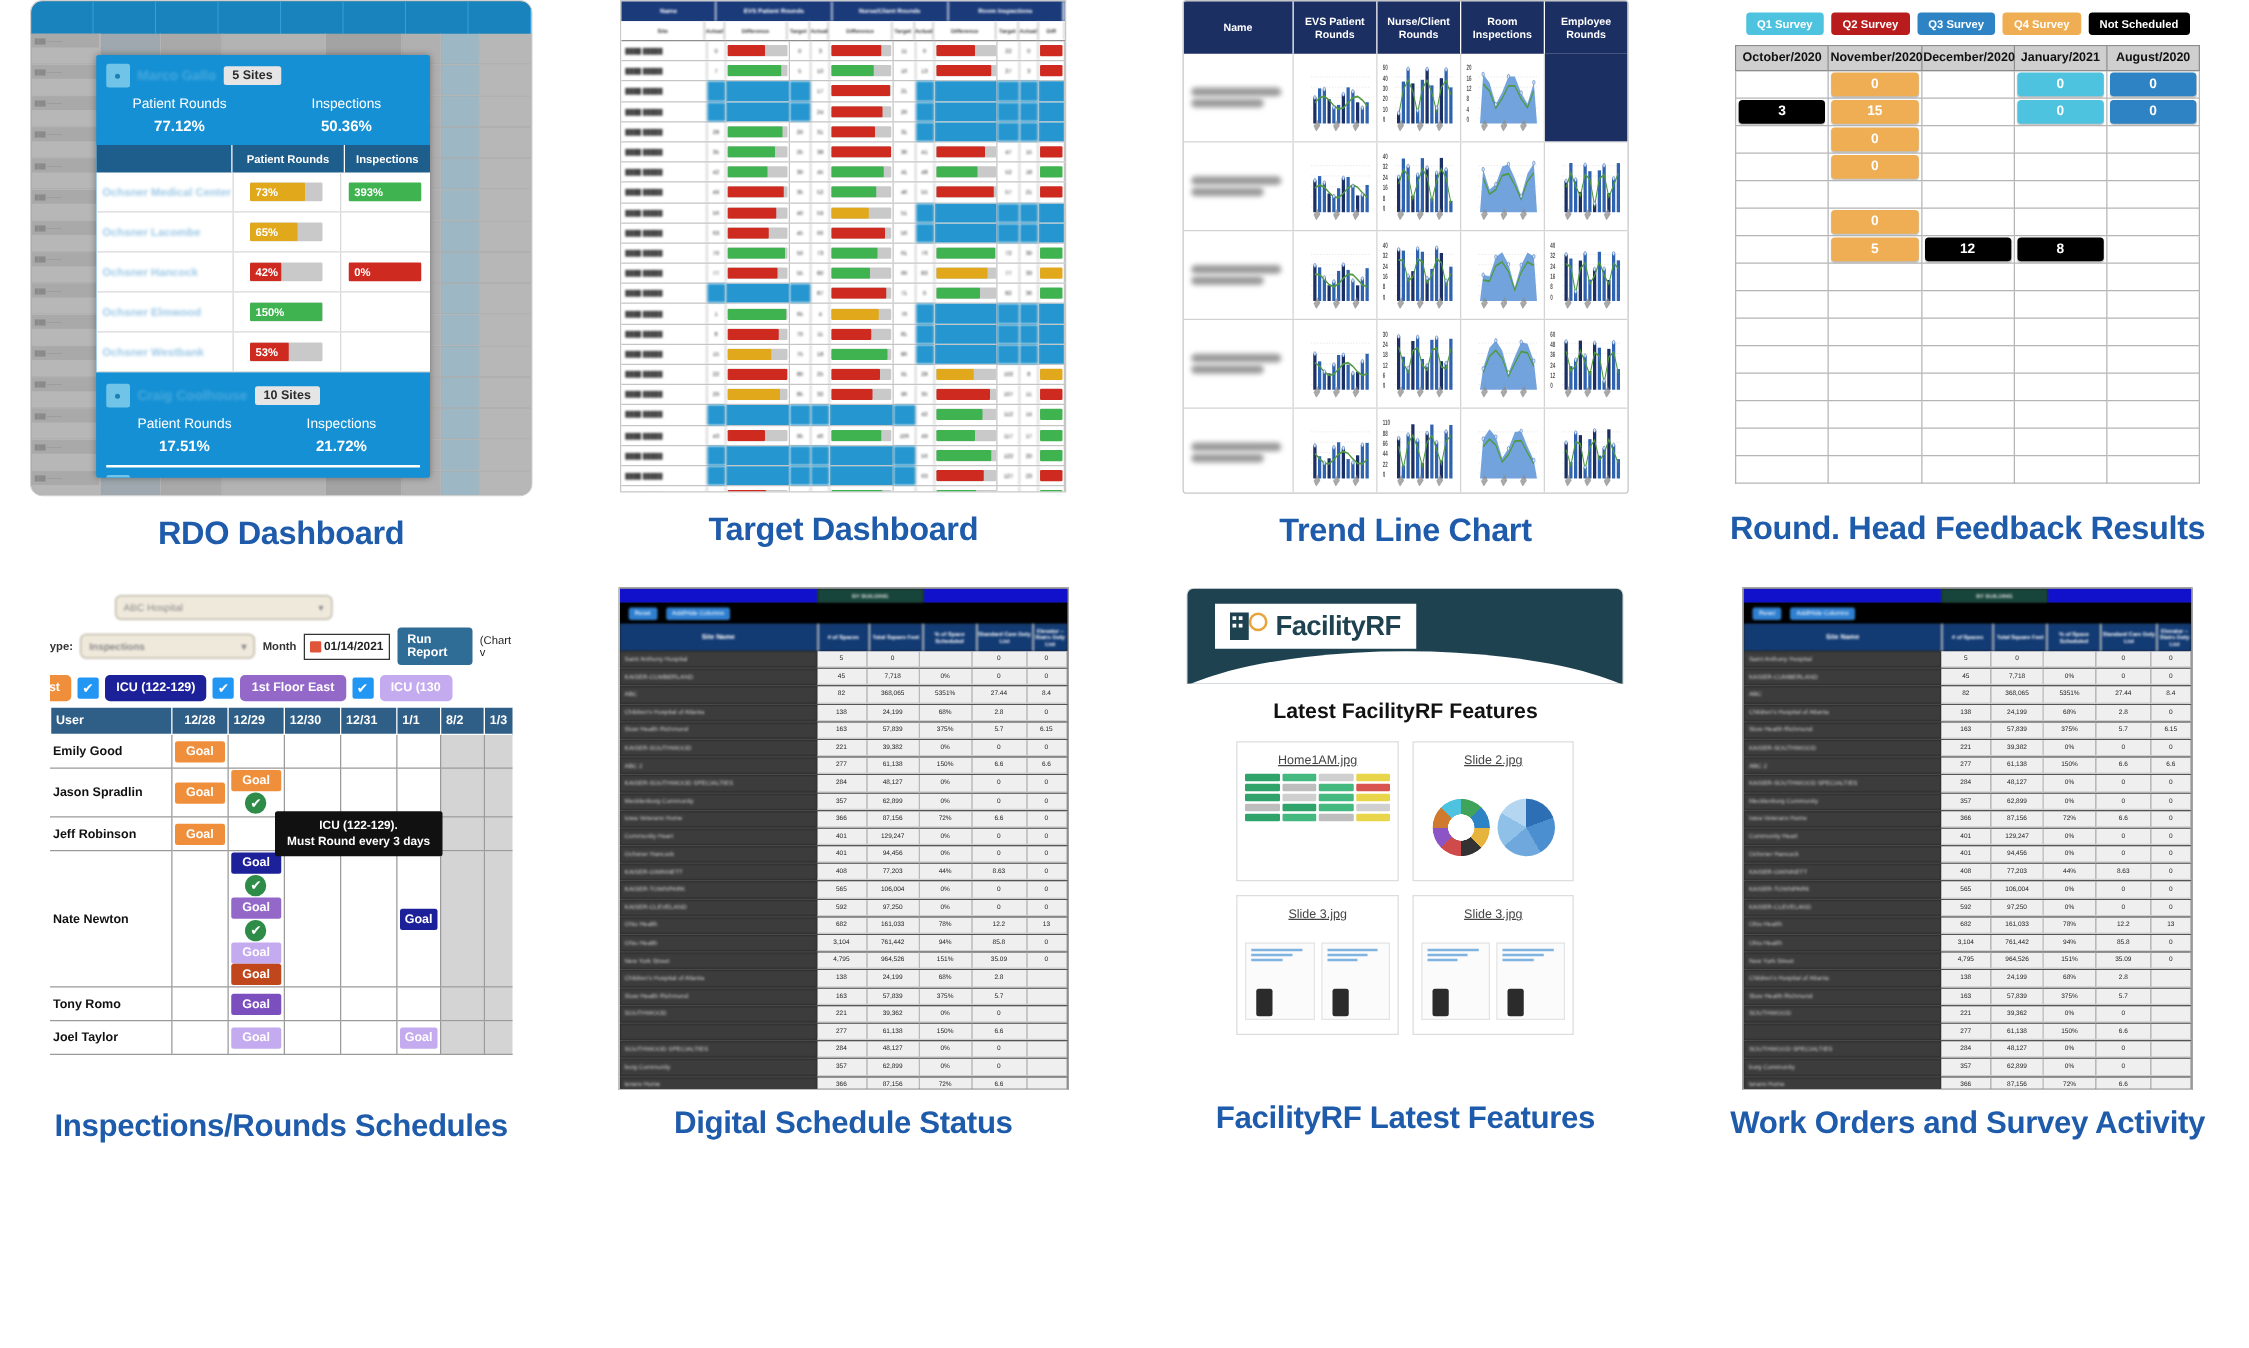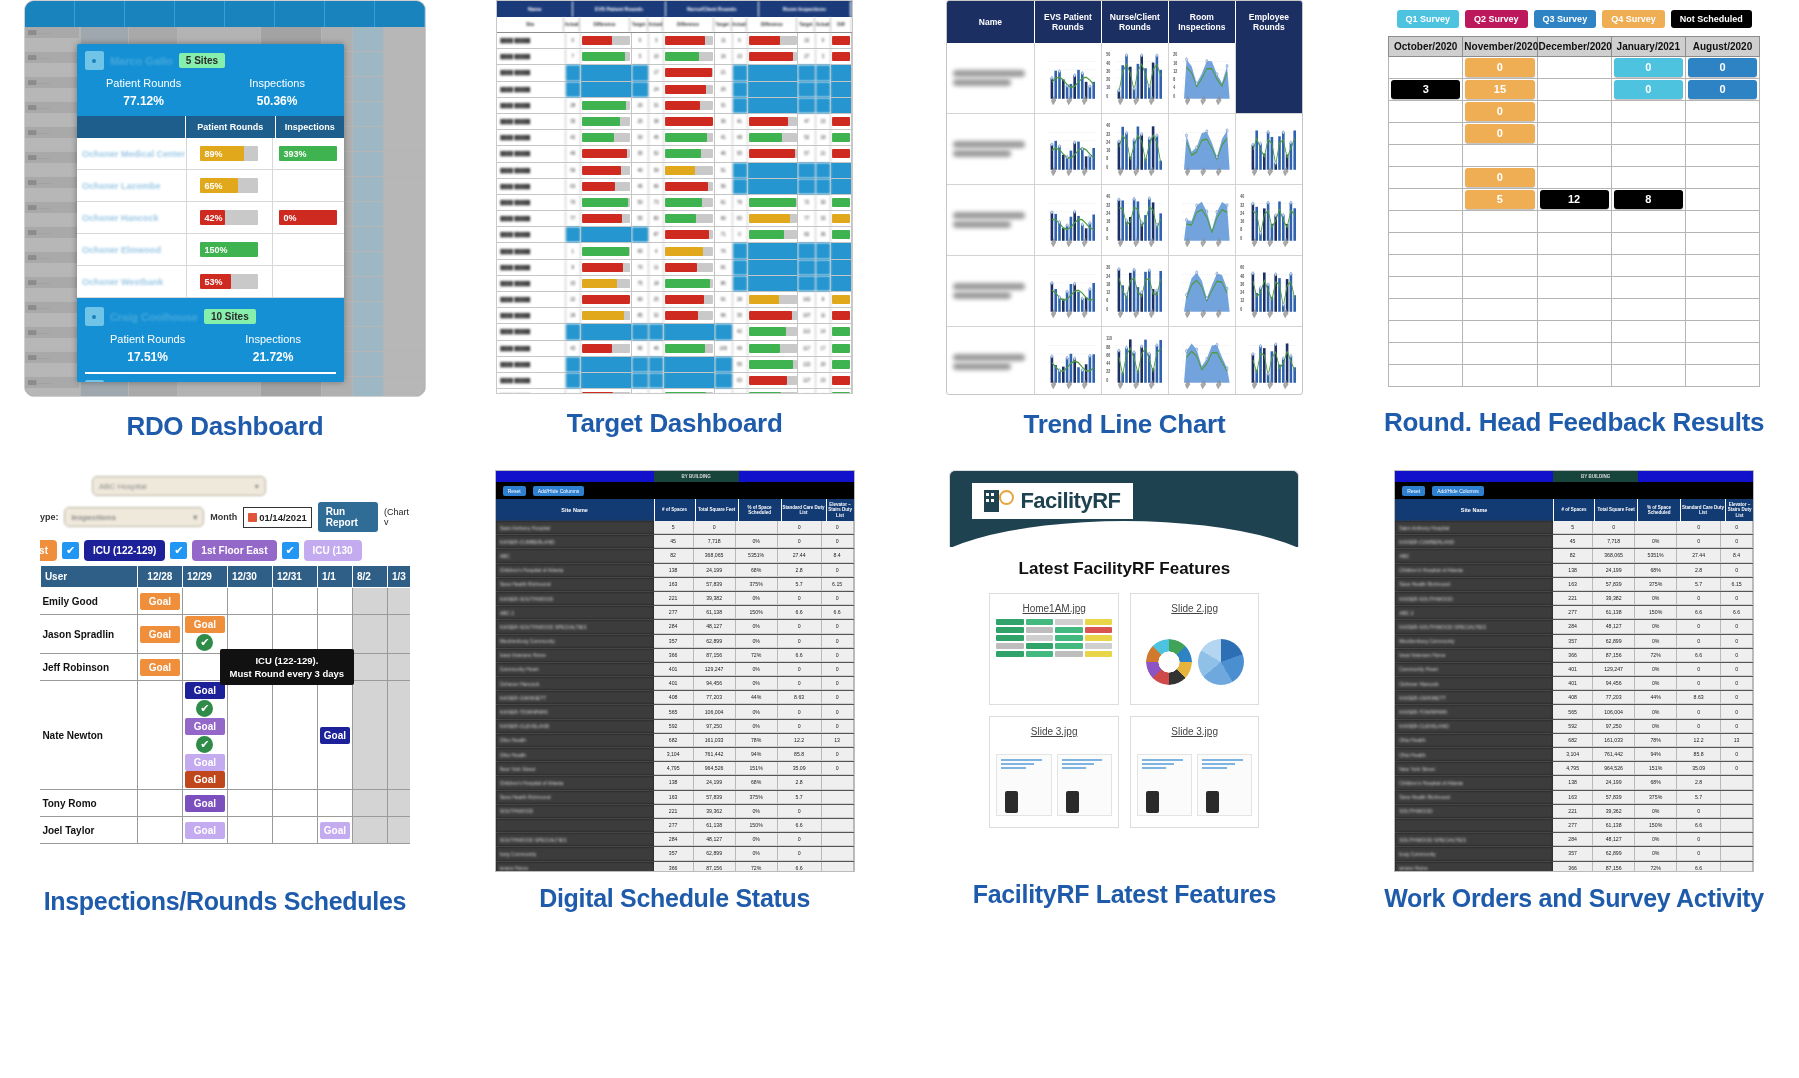--- a/index.html
+++ b/index.html
@@ -28,21 +28,21 @@
   .p1 .bg-row .c6{width:30px;background:#b0b0b0}
   .p1 .bg-row .c7{width:30px;background:#9db8c4}
   .p1 .bg-row .c8{flex:1;background:#b7b7b7}
   .p1 .blurtext{font-size:4px;color:#8a8a8a;padding:3px;line-height:5px;overflow:hidden;}
   .overlay{position:absolute;left:52px;top:43px;width:267px;height:338px;background:#1590d4;
     box-shadow:0 0 6px rgba(0,0,0,.35);border-radius:2px;overflow:hidden;}
   .ov-hdr{padding:7px 8px 2px 8px;display:flex;align-items:center;gap:6px;}
   .ov-sq{width:19px;height:19px;background:#6fc4e8;border-radius:2px;display:flex;align-items:center;justify-content:center;}
   .ov-sq i{width:4px;height:4px;background:#1b7fb5;border-radius:50%;display:block;}
   .ov-name{color:#46a8dc;font-size:11px;font-weight:bold;filter:blur(1.3px);}
-  .ov-sites{background:#86efac;color:#2b2b2b;font-size:10px;font-weight:bold;padding:2px 7px;border-radius:2px;}
+  .ov-sites{background:#e5e5e5;color:#2b2b2b;font-size:10px;font-weight:bold;padding:2px 7px;border-radius:2px;}
   .ov-stats{display:flex;padding:5px 0 8px 0;}
   .ov-stats>div{flex:1;text-align:center;color:#fff;}
   .ov-stats .lbl{font-size:11px;}
   .ov-stats .val{font-size:12px;font-weight:bold;margin-top:5px;}
   .ov-table{background:#fff;}
   .ov-th{display:flex;background:#1d5e8c;}
   .ov-th div{color:#fff;font-size:9px;font-weight:bold;text-align:center;padding:6px 2px;line-height:10px;}
   .ov-th .a{width:104px;}
   .ov-th .b{width:85px;border-left:1px solid #fff;}
   .ov-th .c{flex:1;border-left:1px solid #fff;}
@@ -379,21 +379,21 @@
           <div class="ov-th">
             <div class="a"></div>
             <div class="b">Patient Rounds</div>
             <div class="c">Inspections</div>
           </div>
           <div id="rdoRows">
               <div class="ov-tr">
                 <div class="a">Ochsner Medical Center</div>
                 <div class="b">
                   <div class="bartrack">
-                    <div class="bar" style="background: rgb(224, 168, 26); width: 76%;">89%</div>
+                    <div class="bar" style="background: rgb(224, 168, 26); width: 76%;">73%</div>
                   </div>
                 </div>
                 <div class="c">
                   <div class="bar" style="background: rgb(63, 179, 79); width: 58px;">393%</div>
                 </div>
               </div>
               <div class="ov-tr">
                 <div class="a">Ochsner Lacombe</div>
                 <div class="b">
                   <div class="bartrack">
@@ -1681,21 +1681,21 @@
           </div>
         </div>
     </div>
     <div class="caption">Trend Line Chart</div>
   </div>
 
   <div class="cell r1">
     <div class="thumb p4">
       <div class="legend" id="fbLegend">
           <span style="background: rgb(78, 195, 224);">Q1 Survey</span>
-          <span style="background: #be185d;">Q2 Survey</span>
+          <span style="background: #b91c1c;">Q2 Survey</span>
           <span style="background: rgb(45, 131, 196);">Q3 Survey</span>
           <span style="background: rgb(239, 174, 83);">Q4 Survey</span>
           <span style="background: rgb(0, 0, 0);">Not Scheduled</span>
         </div>
       <table class="p4tbl">
         <thead>
             <tr id="fbHead">
               <th>October/2020</th>
               <th>November/2020</th>
               <th>December/2020</th>

